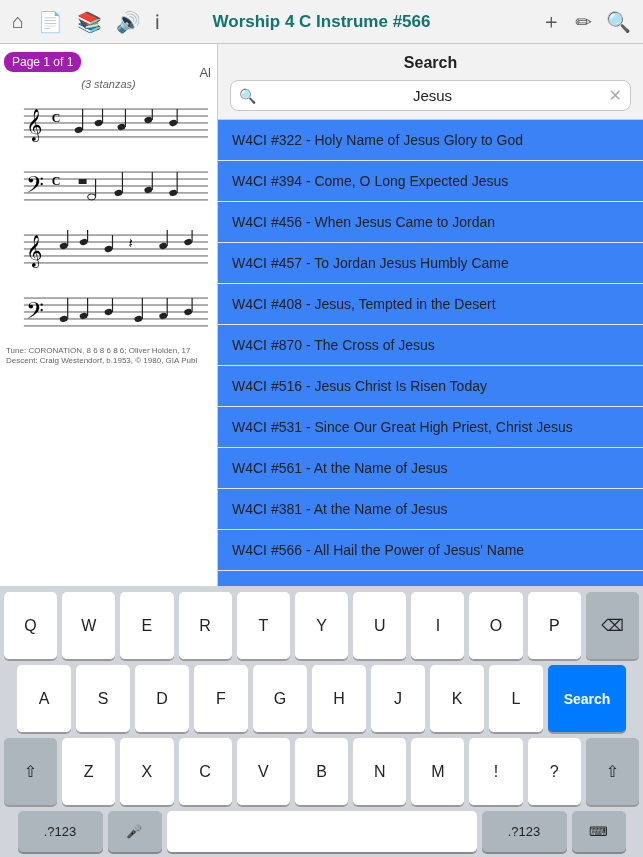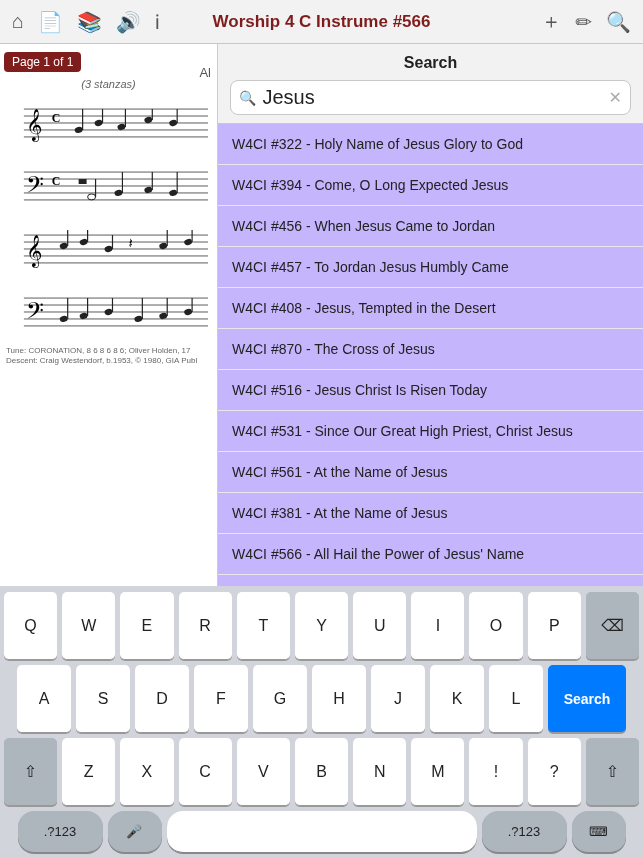--- a/index.html
+++ b/index.html
@@ -28,21 +28,21 @@
       align-items: center;
       gap: 14px;
     }
     .nav-icon {
       font-size: 20px;
       color: #555;
     }
     .nav-title {
       font-size: 17px;
       font-weight: 600;
-      color: #7f1d1d;
+      color: #0f766e;
       position: absolute;
       left: 50%;
       transform: translateX(-50%);
     }
     .nav-icons-right {
       display: flex;
       align-items: center;
       gap: 14px;
     }
 
@@ -60,25 +60,25 @@
       width: 218px;
       height: 100%;
       background: #fff;
       border-right: 1px solid #ccc;
       padding: 8px 4px;
       overflow: hidden;
       position: relative;
     }
     .page-badge {
       display: inline-block;
-      background: #7f1d1d;
+      background: #a21caf;
       color: #fff;
       font-size: 12px;
       padding: 3px 8px;
-      border-radius: 4px;
+      border-radius: 9px;
       margin-bottom: 6px;
     }
     .all-label {
       position: absolute;
       top: 21px;
       right: 6px;
       font-size: 13px;
       color: #555;
     }
     .stanza-label {
@@ -130,37 +130,38 @@
       gap: 6px;
     }
     .search-input-icon {
       color: #aaa;
       font-size: 14px;
     }
     .search-input-field {
       flex: 1;
       border: none;
       outline: none;
-      font-size: 20px;
+      font-size: 15px;
       color: #222;
       background: transparent;
+      text-align: center;
     }
     .search-clear-btn {
       color: #aaa;
       font-size: 16px;
       cursor: pointer;
       background: none;
       border: none;
     }
 
     
     .results-list {
       flex: 1;
       overflow-y: auto;
-      background: #c4b5fd;
+      background: #3b82f6;
     }
     .result-item {
       padding: 12px 14px;
       border-bottom: 1px solid #e8e8e8;
       font-size: 14px;
       color: #222;
       cursor: pointer;
     }
 
     
@@ -210,21 +211,21 @@
       max-width: 80px;
     }
     .bottom-row {
       display: flex;
       justify-content: center;
       gap: 5px;
       height: 42px;
     }
     .bottom-key {
       background: #adb5bd;
-      border-radius: 16px;
+      border-radius: 5px;
       border-bottom: 1px solid #888;
       display: flex;
       align-items: center;
       justify-content: center;
       font-size: 13px;
       color: #222;
       cursor: pointer;
       box-shadow: 0 1px 0 #888;
     }
     .bk-sym { flex: 1; max-width: 85px; }

